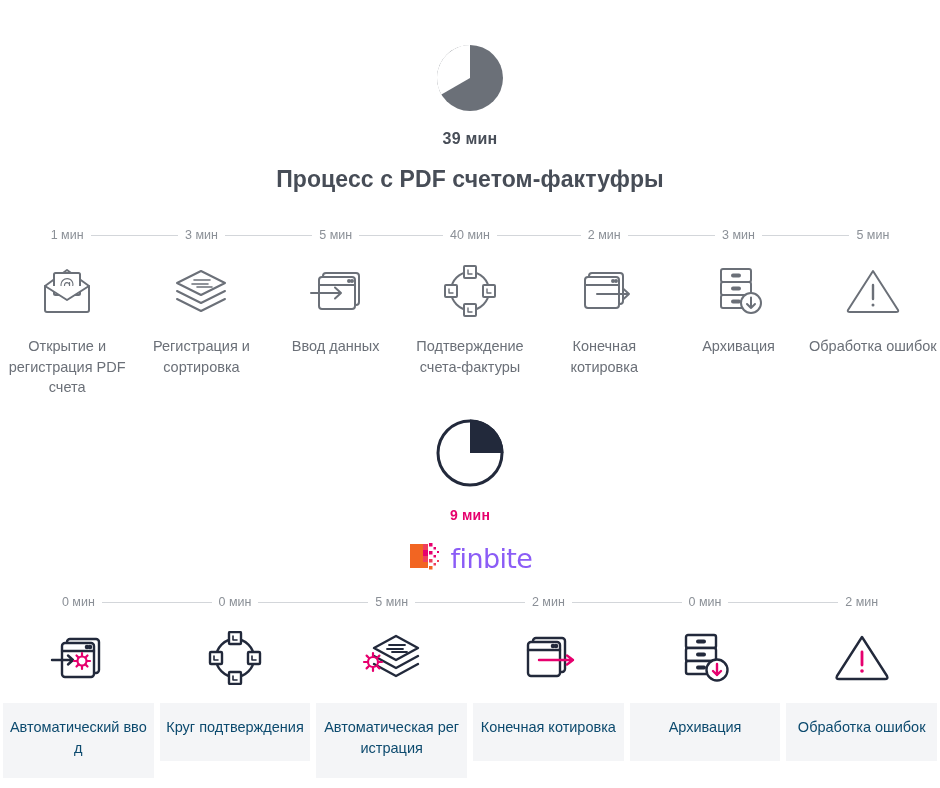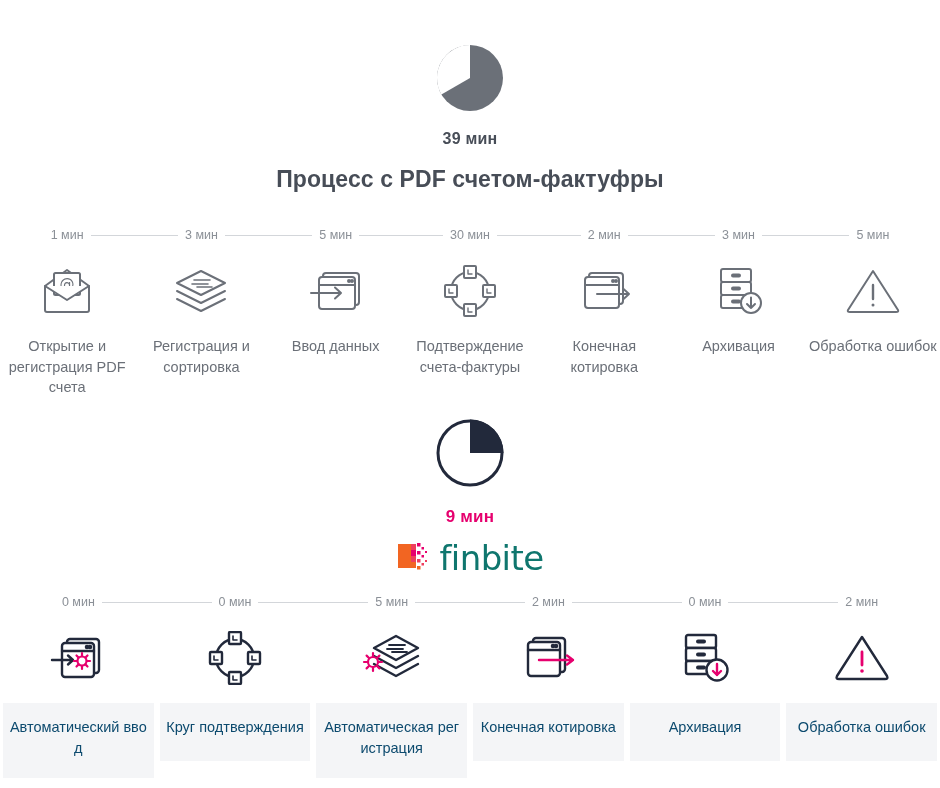--- a/index.html
+++ b/index.html
@@ -50,28 +50,28 @@
   }
   .row-bottom .step-label{
     color:#0c4a6e;background:#f4f5f7;padding:14px 4px 20px;
     word-break:break-all;min-height:58px;box-sizing:border-box;
   }
   .row-bottom .step{padding:0 3px;box-sizing:border-box;}
 
   
   .summary-mid{position:absolute;left:0;top:417px;width:940px;text-align:center;}
   .total-mid{
-    margin-top:14px;font-size:17px;font-weight:bold;color:#e6006e;letter-spacing:.2px;
+    margin-top:14px;font-size:14px;font-weight:bold;color:#e6006e;letter-spacing:.2px;
   }
   .logo-wrap{
     position:absolute;left:0;top:540px;width:940px;
     display:flex;align-items:center;justify-content:center;gap:9px;
   }
   .logo-text{
-    font-size:34px;color:#0f766e;letter-spacing:-.6px;line-height:1;
+    font-size:27px;color:#8b5cf6;letter-spacing:-.6px;line-height:1;
     font-family:"DejaVu Sans","Liberation Sans",sans-serif;
   }
 </style>
 </head>
 <body>
 
 <div class="page">
 
   <div class="summary-top">
     <span class="donut-wrap">
@@ -96,21 +96,21 @@
       <span class="tl-label">3 мин</span>
     </div>
     <div class="tl-cell">
       <span class="tl-line left"></span>
       <span class="tl-line right"></span>
       <span class="tl-label">5 мин</span>
     </div>
     <div class="tl-cell">
       <span class="tl-line left"></span>
       <span class="tl-line right"></span>
-      <span class="tl-label">30 мин</span>
+      <span class="tl-label">40 мин</span>
     </div>
     <div class="tl-cell">
       <span class="tl-line left"></span>
       <span class="tl-line right"></span>
       <span class="tl-label">2 мин</span>
     </div>
     <div class="tl-cell">
       <span class="tl-line left"></span>
       <span class="tl-line right"></span>
       <span class="tl-label">3 мин</span>

